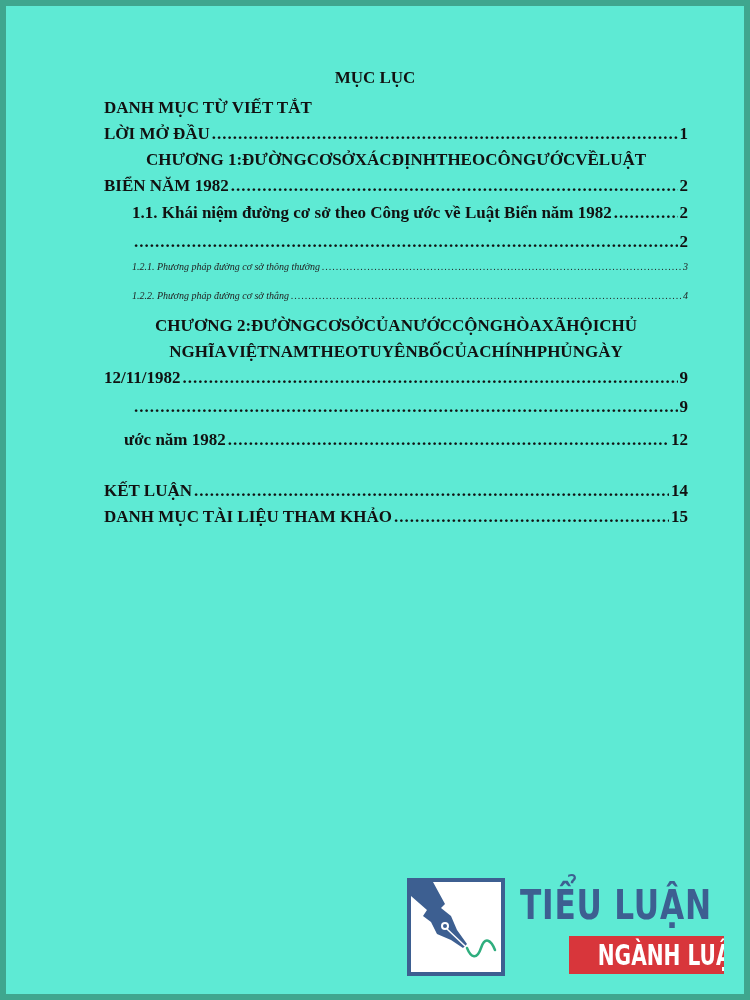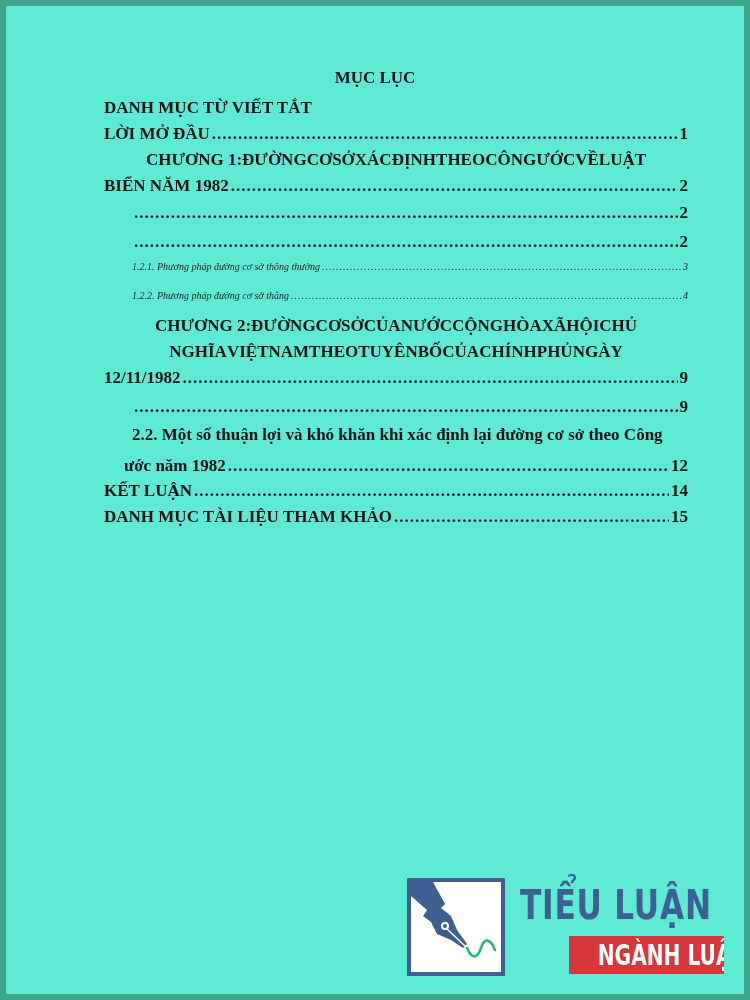--- a/index.html
+++ b/index.html
@@ -152,20 +152,21 @@
       </div>
       <div class="line">
         <span class="text">BIỂN NĂM 1982</span>
         <span class="dots"></span>
         <span class="page-num">2</span>
       </div>
     </div>
 
     <div class="entry bold indent1" style="top:109px; width:556px;">
       <div class="line">
+        <span class="text">1.1. Khái niệm đường cơ sở theo Công ước về Luật Biển năm 1982</span>
         <span class="dots"></span>
         <span class="page-num">2</span>
       </div>
     </div>
 
     <div class="entry bold indent1" style="top:138px; width:556px;">
       <div class="line">
         <span class="dots"></span>
         <span class="page-num">2</span>
       </div>
@@ -221,23 +222,20 @@
     </div>
 
     <div class="entry bold indent1" style="top:303px; width:556px;">
       <div class="line">
         <span class="dots"></span>
         <span class="page-num">9</span>
       </div>
     </div>
 
     <div class="entry bold" style="top:331px;">
-      <div class="line" style="padding-left:28px;">
-        <span class="text">2.2. Một số thuận lợi và khó khăn khi xác định lại đường cơ sở theo Công</span>
-      </div>
       <div class="line" style="margin-top:5px;margin-left:20px;">
         <span class="text">ước năm 1982</span>
         <span class="dots"></span>
         <span class="page-num">12</span>
       </div>
     </div>
 
     <div class="entry bold" style="top:387px;">
       <div class="line">
         <span class="text">KẾT LUẬN</span>

